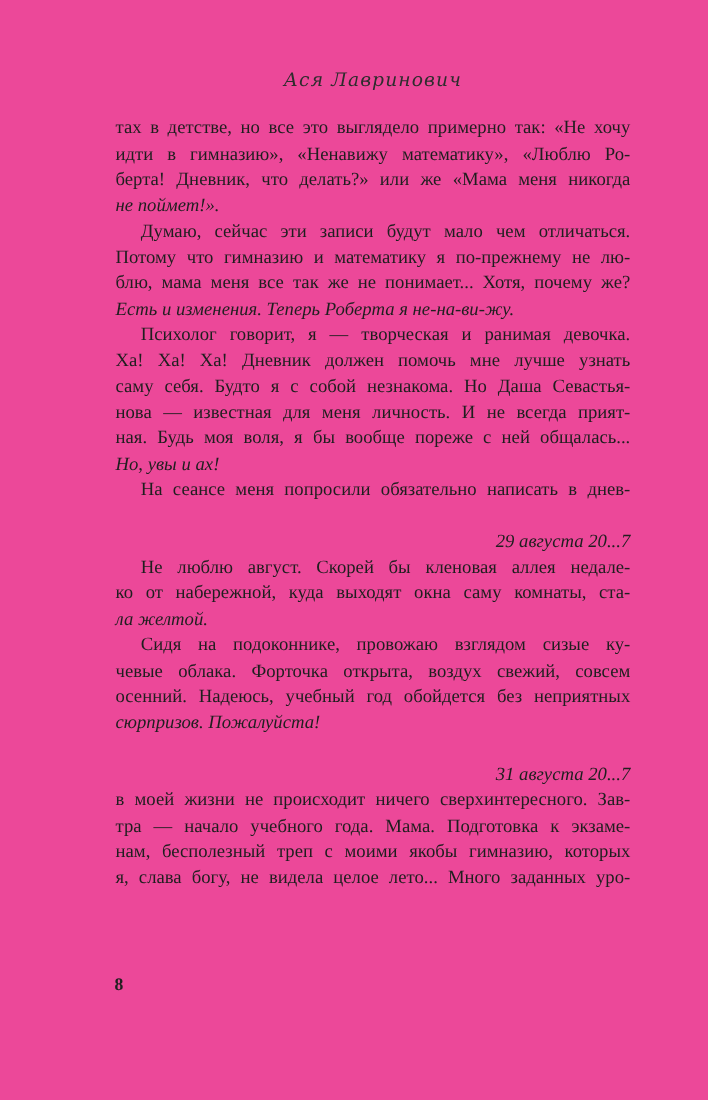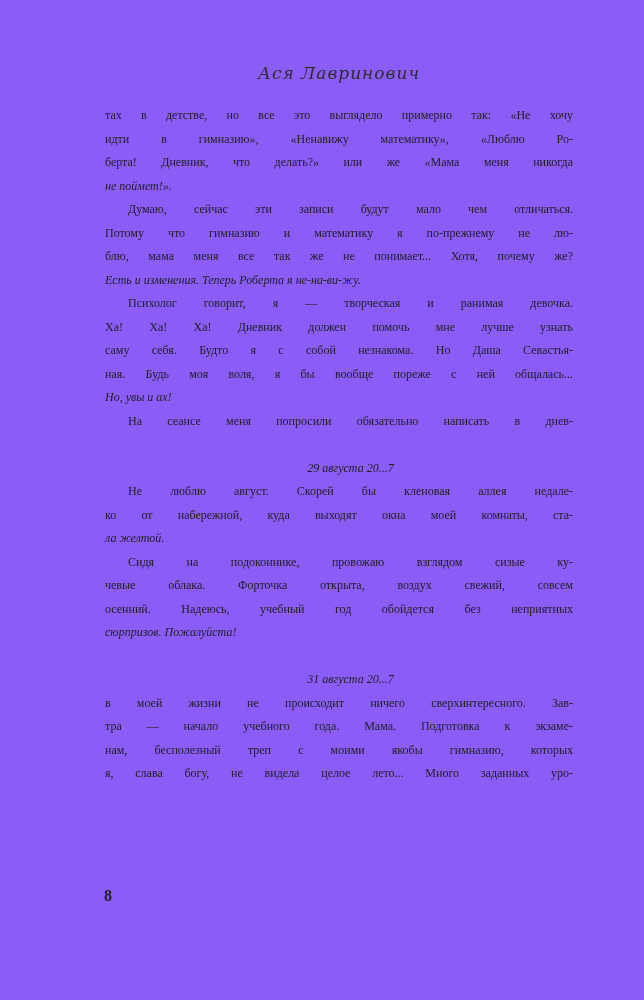--- a/index.html
+++ b/index.html
@@ -1,57 +1,57 @@
 <!DOCTYPE html>
 <html lang="ru"><head>
 <meta charset="utf-8">
 <style>
   html, body { margin: 0; padding: 0; background: #ffffff; }
   .page {
     position: relative;
     width: 644px;
     height: 1000px;
-    background: #8b5cf6;
+    background: #ec4899;
     overflow: hidden;
   }
   .running-head {
     position: absolute;
     top: 63px;
     left: 105px;
     width: 468px;
     text-align: center;
     font-family: "DejaVu Serif", serif;
     font-style: italic;
     font-size: 17px;
     letter-spacing: 1px;
     color: #2d2d2d;
   }
   .body-text {
     position: absolute;
     top: 104px;
     left: 105px;
     width: 468px;
     font-family: "Liberation Serif", serif;
-    font-size: 12px;
+    font-size: 17px;
     line-height: 23.5px;
     color: #1f1f1f;
   }
   .line {
     text-align: justify;
     text-align-last: justify;
   }
   .line.last {
     text-align-last: left;
     font-style: italic;
   }
   .line.indent { text-indent: 23px; }
   .date-line {
     font-style: italic;
     text-indent: 23px;
-    text-align: center;
+    text-align: right;
   }
   .gap { height: 23.5px; }
   .page-number {
     position: absolute;
     left: 104px;
     top: 887px;
     font-family: "Liberation Serif", serif;
     font-weight: bold;
     font-size: 16px;
     color: #1f1f1f;
@@ -68,27 +68,28 @@
       <div class="line">идти в гимназию», «Ненавижу математику», «Люблю Ро-</div>
       <div class="line">берта! Дневник, что делать?» или же «Мама меня никогда</div>
       <div class="line last">не поймет!».</div>
       <div class="line indent">Думаю, сейчас эти записи будут мало чем отличаться.</div>
       <div class="line">Потому что гимназию и математику я по-прежнему не лю-</div>
       <div class="line">блю, мама меня все так же не понимает... Хотя, почему же?</div>
       <div class="line last">Есть и изменения. Теперь Роберта я не-на-ви-жу.</div>
       <div class="line indent">Психолог говорит, я — творческая и ранимая девочка.</div>
       <div class="line">Ха! Ха! Ха! Дневник должен помочь мне лучше узнать</div>
       <div class="line">саму себя. Будто я с собой незнакома. Но Даша Севастья-</div>
+      <div class="line">нова — известная для меня личность. И не всегда прият-</div>
       <div class="line">ная. Будь моя воля, я бы вообще пореже с ней общалась...</div>
       <div class="line last">Но, увы и ах!</div>
       <div class="line indent">На сеансе меня попросили обязательно написать в днев-</div>
       <div class="gap"></div>
       <div class="date-line">29 августа 20...7</div>
       <div class="line indent">Не люблю август. Скорей бы кленовая аллея недале-</div>
-      <div class="line">ко от набережной, куда выходят окна моей комнаты, ста-</div>
+      <div class="line">ко от набережной, куда выходят окна саму комнаты, ста-</div>
       <div class="line last">ла желтой.</div>
       <div class="line indent">Сидя на подоконнике, провожаю взглядом сизые ку-</div>
       <div class="line">чевые облака. Форточка открыта, воздух свежий, совсем</div>
       <div class="line">осенний. Надеюсь, учебный год обойдется без неприятных</div>
       <div class="line last">сюрпризов. Пожалуйста!</div>
       <div class="gap"></div>
       <div class="date-line">31 августа 20...7</div>
       <div class="line">в моей жизни не происходит ничего сверхинтересного. Зав-</div>
       <div class="line">тра — начало учебного года. Мама. Подготовка к экзаме-</div>
       <div class="line">нам, бесполезный треп с моими якобы гимназию, которых</div>

